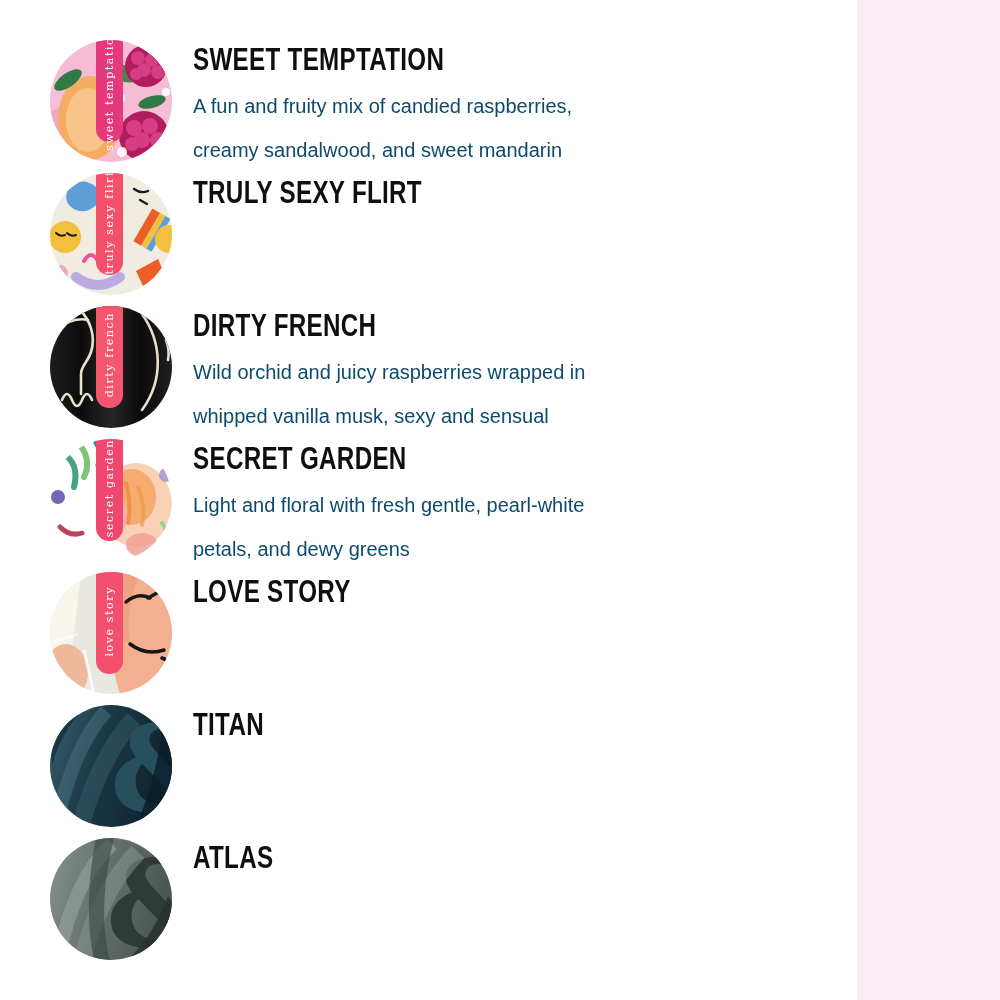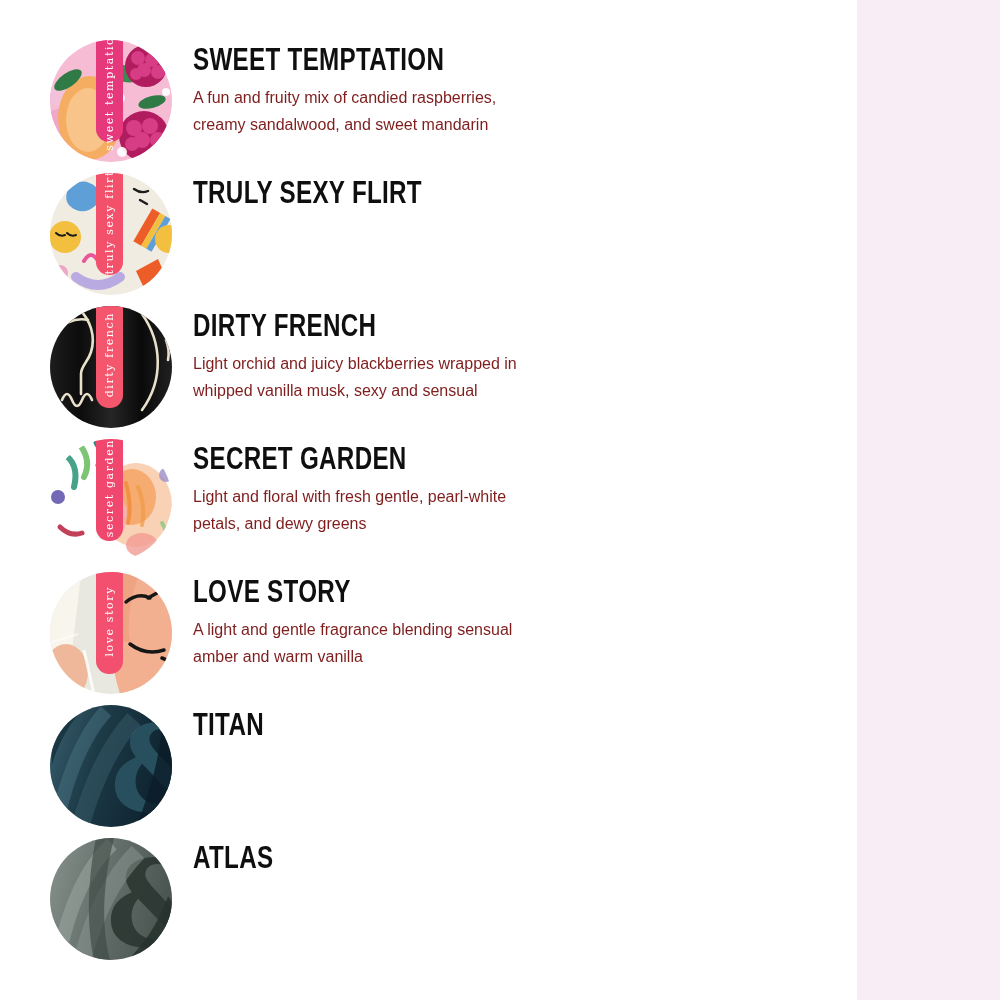--- a/index.html
+++ b/index.html
@@ -48,23 +48,23 @@
     font-weight:700;
     color:#0f0f0f;
     letter-spacing:0.4px;
     line-height:1.05;
     transform:scaleX(0.78);
     transform-origin:0 50%;
     white-space:nowrap;
     margin-bottom:7px;
   }
   .desc {
-    font-size:16px;
-    line-height:27px;
-    color:#7f1d1d;
+    font-size:20px;
+    line-height:44px;
+    color:#0c4a6e;
     white-space:pre-line;
   }
 </style>
 </head>
 <body style="background: rgb(255, 255, 255);">
 
 <aside class="right-panel" style="background: rgb(248, 237, 244);"></aside>
 
 <main class="list" id="fragrance-list">
   <section class="row">
@@ -161,21 +161,21 @@
       <path d="M92,8 C112,36 114,74 92,104"></path>
       <path d="M116,34 q4,10 2,20"></path>
     </g>
   </svg></span>
       <div class="ribbon" style="background: rgb(244, 86, 110);">
         <span class="ribbon-text">dirty french</span>
       </div>
     </div>
     <div class="text-block">
       <h2 class="title">DIRTY FRENCH</h2>
-      <p class="desc">Light orchid and juicy blackberries wrapped in
+      <p class="desc">Wild orchid and juicy raspberries wrapped in
 whipped vanilla musk, sexy and sensual</p>
     </div>
   </section>
 
   <section class="row">
     <div class="thumb">
       <span class="art-slot"><svg id="art-secret-garden" viewBox="0 0 122 122">
     <rect width="122" height="122" fill="#ffffff"></rect>
     <path d="M12,14 q18,10 12,34" stroke="#47a387" stroke-width="6" fill="none" stroke-linecap="round"></path>
     <path d="M30,6 q12,16 4,32" stroke="#7cc576" stroke-width="6" fill="none" stroke-linecap="round"></path>
@@ -218,22 +218,20 @@
     </g>
     <path d="M34,78 l10,44" stroke="#ffffff" stroke-width="3" opacity="0.8"></path>
     <path d="M2,70 l26,-8" stroke="#ffffff" stroke-width="2" opacity="0.6"></path>
   </svg></span>
       <div class="ribbon" style="background: rgb(243, 79, 111);">
         <span class="ribbon-text">love story</span>
       </div>
     </div>
     <div class="text-block">
       <h2 class="title">LOVE STORY</h2>
-      <p class="desc">A light and gentle fragrance blending sensual
-amber and warm vanilla</p>
     </div>
   </section>
 
   <section class="row">
     <div class="thumb">
       <span class="art-slot"><svg id="art-titan" viewBox="0 0 122 122">
     <defs>
       <linearGradient id="tg" x1="0" y1="0" x2="1" y2="0.3">
         <stop offset="0" stop-color="#3a6170"></stop>
                 <stop offset="0.45" stop-color="#1d3a47"></stop>

